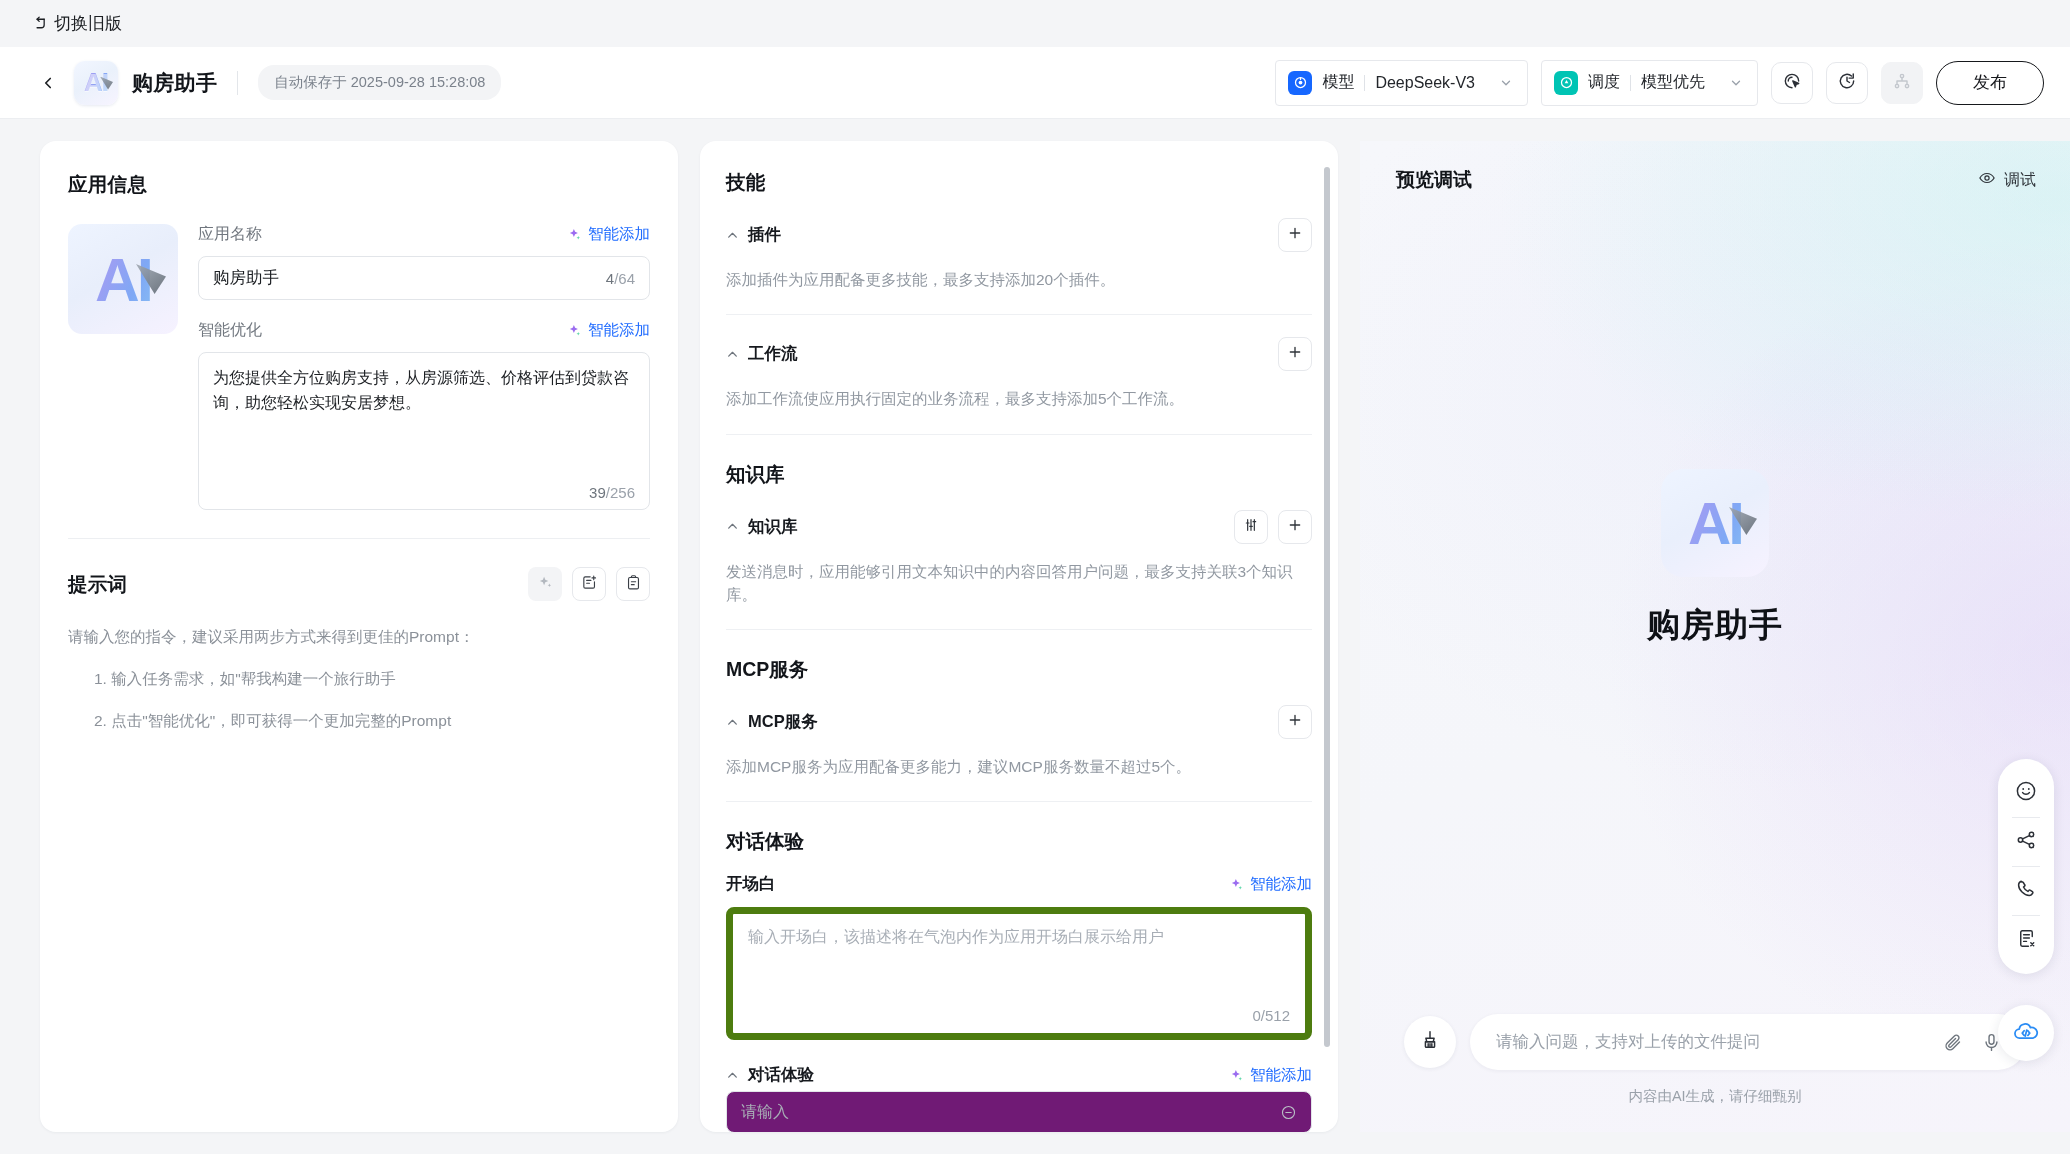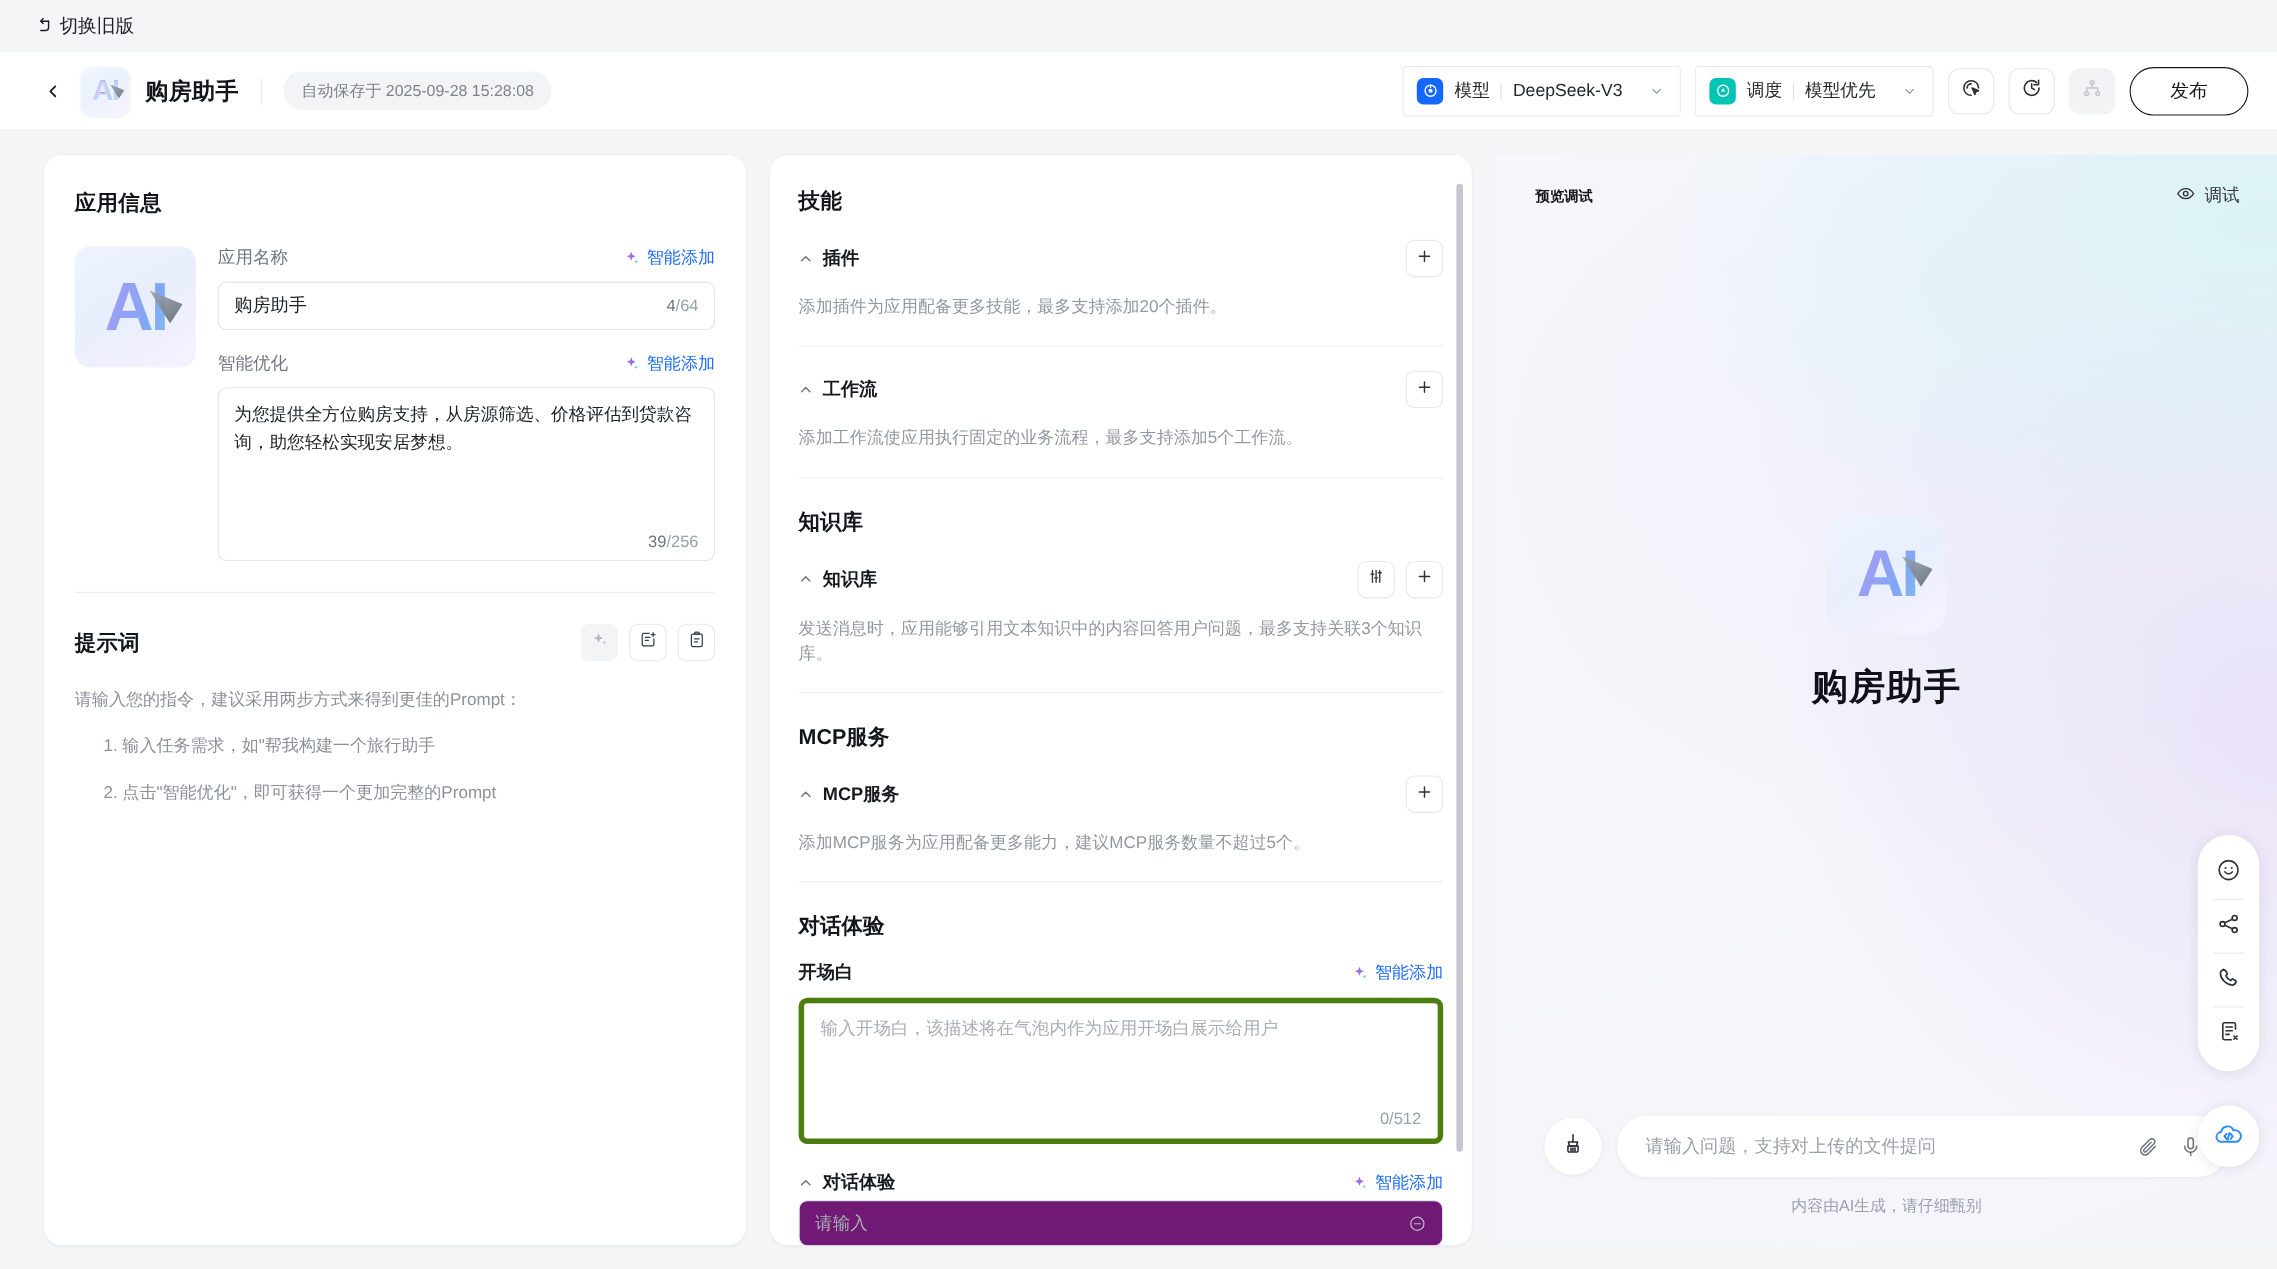--- a/index.html
+++ b/index.html
@@ -174,21 +174,21 @@
     width:34px; height:34px; border:1px solid #e6e8ec; border-radius:8px; background:#fff;
     display:flex; align-items:center; justify-content:center; cursor:pointer; color:#2f343a;
   }
   .sub-desc { margin-top: 16px; font-size:15.5px; color:#9198a1; line-height:1.5; }
   .mid-hr { height:1px; background:#eef0f3; margin-top: 23px; }
   h2.mid-title { font-size:19.5px; font-weight:700; color:#12151a; margin-top: 26px; }
 
   .blk-label-row { display:flex; align-items:center; justify-content:space-between; margin-top:18px; }
   .blk-label { font-size:16.5px; font-weight:700; color:#16191e; }
   .opener-area {
-    margin-top: 12px; height: 133px; border:5px solid #4d7c0f; border-radius:8px;
+    margin-top: 12px; height: 133px; border:7px solid #4d7c0f; border-radius:8px;
     position:relative; padding: 13px 15px; background:#fff;
   }
   .placeholder { font-size:16px; color:#a8aeb6; }
   .opener-area .counter { position:absolute; right:15px; bottom:9px; }
   .one-line-input {
     margin-top: 5px; height:42px; border:1px solid #e2e5e9; border-radius:8px;
     display:flex; align-items:center; padding: 0 14px; background:#701a75;
   }
   .one-line-input .placeholder { flex:1; }
   .minus { color:#b9bec5; display:flex; cursor:pointer; }
@@ -203,21 +203,21 @@
     flex:1; min-width:0; margin-right: 0;
     background:
       radial-gradient(900px 520px at 98% 6%, rgba(182,240,236,.40) 0%, rgba(182,240,236,0) 62%),
       radial-gradient(700px 640px at 100% 52%, rgba(218,200,246,.42) 0%, rgba(218,200,246,0) 66%),
       radial-gradient(760px 560px at 62% 26%, rgba(225,228,250,.35) 0%, rgba(225,228,250,0) 70%),
       linear-gradient(160deg,#f6f7fb 0%, #f5f6fa 55%, #f6f4fb 100%);
     position:relative; display:flex; flex-direction:column;
     padding: 26px 0 0 0;
   }
   .pv-head { display:flex; align-items:center; justify-content:space-between; padding: 0 34px 0 36px; }
-  .pv-title { font-size:13px; font-weight:700; color:#12151a; }
+  .pv-title { font-size:19px; font-weight:700; color:#12151a; }
   .pv-debug { display:flex; align-items:center; gap:8px; font-size:16px; color:#2f343a; cursor:pointer; }
 
   .pv-center { flex:1; display:flex; flex-direction:column; align-items:center; justify-content:center; padding-bottom: 90px; }
   .pv-logo {
     width: 108px; height:108px; border-radius:22px; overflow:hidden; position:relative;
     background: linear-gradient(150deg,#eef4ff 0%, #e9effc 45%, #f6f2ff 100%);
   }
   .pv-logo .ai-text {
     position:absolute; inset:0; display:flex; align-items:center; justify-content:center;
     font-size: 60px; font-weight:700; letter-spacing:-3px;

